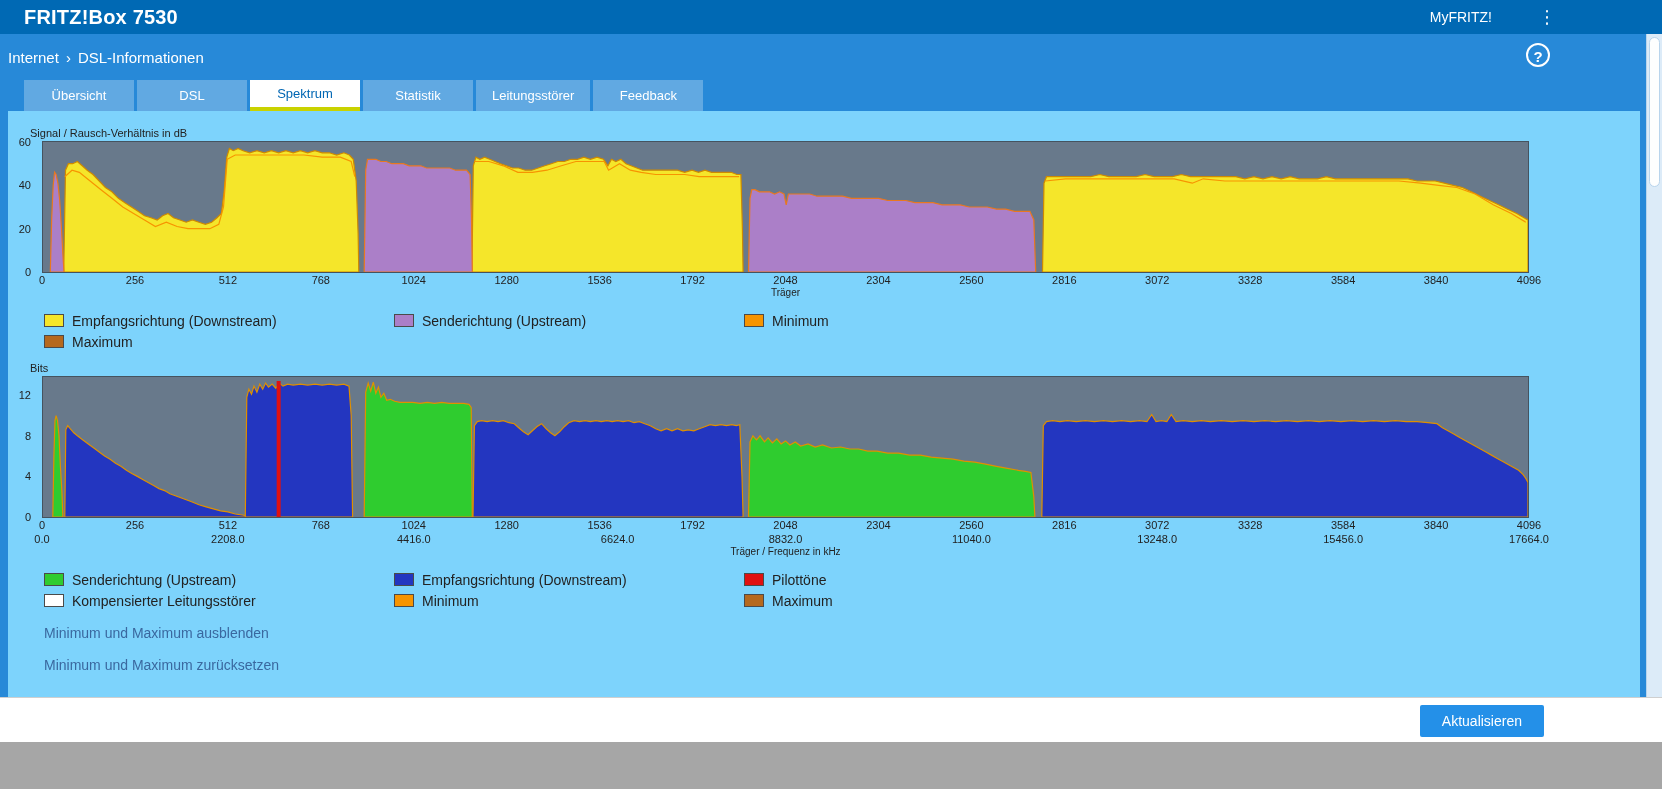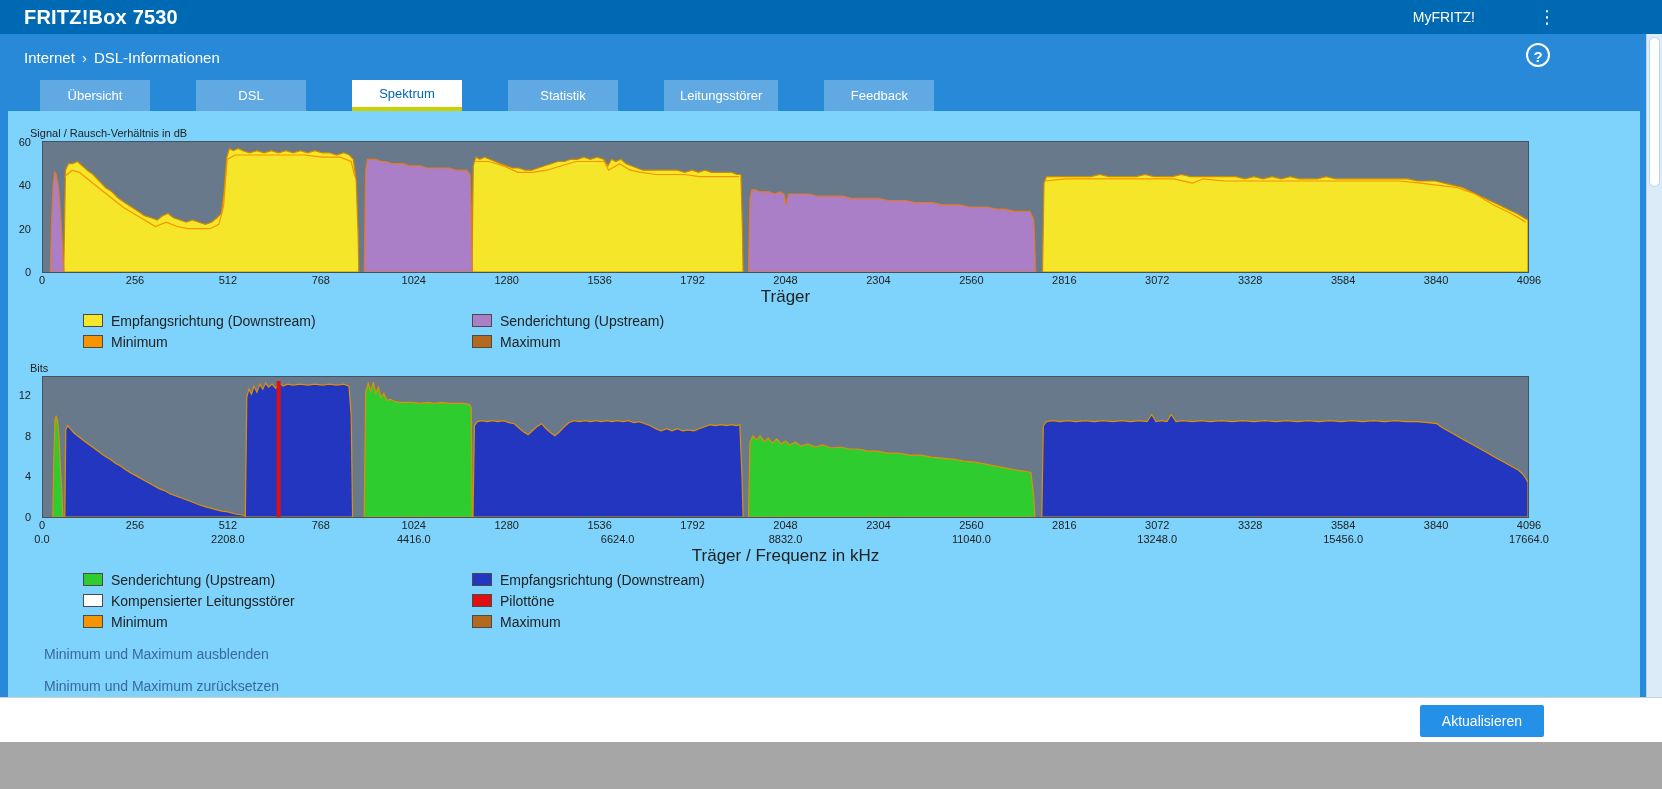--- a/index.html
+++ b/index.html
@@ -9,40 +9,40 @@
     font-family:"Liberation Sans", sans-serif;
   }
   
   .topbar{
     position:absolute;top:0;left:0;width:100%;height:34px;
     background:#0069b4;color:#fff;display:flex;align-items:center;
     padding-left:24px;box-sizing:border-box;
   }
   .topbar .brand{font-size:20px;font-weight:700;letter-spacing:.2px;}
   .topbar .spacer{flex:1;}
-  .topbar .myfritz{font-size:14px;margin-right:63px;cursor:pointer;text-align:right;}
+  .topbar .myfritz{font-size:14px;margin-right:46px;cursor:pointer;text-align:right;}
   .topbar .kebab{font-size:18px;margin-right:106px;cursor:pointer;line-height:18px;}
   
   .frame{
     position:absolute;top:34px;left:0;width:100%;height:663px;
     background:#2789d8;
   }
   .breadcrumb-row{
-    height:46px;display:flex;align-items:center;padding-left:24px;
+    height:46px;display:flex;align-items:center;padding-left:8px;
     color:#fff;font-size:15px;position:relative;
   }
   .breadcrumb-row .crumb{cursor:pointer;}
   .breadcrumb-row .sep{margin:0 7px;font-size:15px;}
   .help-btn{
     position:absolute;right:112px;top:9px;width:24px;height:24px;
     border:2px solid #fff;border-radius:50%;color:#fff;text-align:center;
     line-height:24px;font-size:15px;font-weight:700;cursor:pointer;box-sizing:border-box;
   }
   
-  .tabs{display:flex;padding-left:40px;height:31px;gap:43px;}
+  .tabs{display:flex;padding-left:24px;height:31px;}
   .tab{
     min-width:110px;padding:0 16px;box-sizing:border-box;text-align:center;
     line-height:31px;font-size:13px;color:#fff;background:rgba(255,255,255,.27);
     margin-right:3px;cursor:pointer;white-space:nowrap;
   }
   .tab.active{
     background:#fff;color:#0066b3;border-bottom:4px solid #c9d200;line-height:27px;
   }
   
   .card{
@@ -52,23 +52,23 @@
   .chart-title{font-size:11px;color:#222;margin:0 0 2px 0;}
   .plot-area{
     position:relative;margin-left:12px;width:1485px;
     background:#68798b;border:1px solid #45535f;
   }
   .plot-area svg{display:block;}
   .yticks{position:absolute;left:-40px;top:0;bottom:0;width:34px;}
   .yticks span{position:absolute;right:6px;font-size:11px;color:#222;}
   .xticks,.xticks2{position:relative;margin-left:12px;width:1487px;height:14px;font-size:11px;color:#222;}
   .xticks span,.xticks2 span{position:absolute;top:1px;transform:translateX(-50%);white-space:nowrap;}
-  .axis-caption{margin-left:12px;width:1487px;text-align:center;font-size:17px;color:#222;height:15px;}
+  .axis-caption{margin-left:12px;width:1487px;text-align:center;font-size:10px;color:#222;height:15px;}
   .legend{margin:8px 0 10px 14px;display:flex;flex-wrap:wrap;width:1120px;}
-  .legend-item{width:350px;display:flex;align-items:center;height:21px;font-size:14px;color:#222;margin-left:39px;}
+  .legend-item{width:350px;display:flex;align-items:center;height:21px;font-size:14px;color:#222;}
   .legend-item .swatch{width:20px;height:13px;border:1px solid #4a4a4a;margin-right:8px;box-sizing:border-box;flex:0 0 auto;}
   
   .links{margin:14px 0 0 14px;}
   .text-link{color:#3a689f;font-size:14px;margin-bottom:16px;cursor:pointer;width:fit-content;}
   
   .footer{
     position:absolute;top:697px;left:0;width:100%;height:45px;background:#fff;
     border-top:1px solid #cfcfcf;box-sizing:border-box;
   }
   .refresh-btn{
@@ -230,26 +230,26 @@
       <div class="legend">
           <div class="legend-item">
             <span class="swatch" style="background: rgb(47, 204, 47);"></span>
             <span>Senderichtung (Upstream)</span>
           </div>
           <div class="legend-item">
             <span class="swatch" style="background: rgb(35, 54, 192);"></span>
             <span>Empfangsrichtung (Downstream)</span>
           </div>
           <div class="legend-item">
+            <span class="swatch" style="background: rgb(224, 16, 16);"></span>
+            <span>Pilottöne</span>
+          </div>
+          <div class="legend-item">
             <span class="swatch" style="background: rgb(255, 255, 255);"></span>
             <span>Kompensierter Leitungsstörer</span>
-          </div>
-          <div class="legend-item">
-            <span class="swatch" style="background: rgb(224, 16, 16);"></span>
-            <span>Pilottöne</span>
           </div>
           <div class="legend-item">
             <span class="swatch" style="background: rgb(247, 148, 0);"></span>
             <span>Minimum</span>
           </div>
           <div class="legend-item">
             <span class="swatch" style="background: rgb(181, 105, 30);"></span>
             <span>Maximum</span>
           </div>
         </div>

